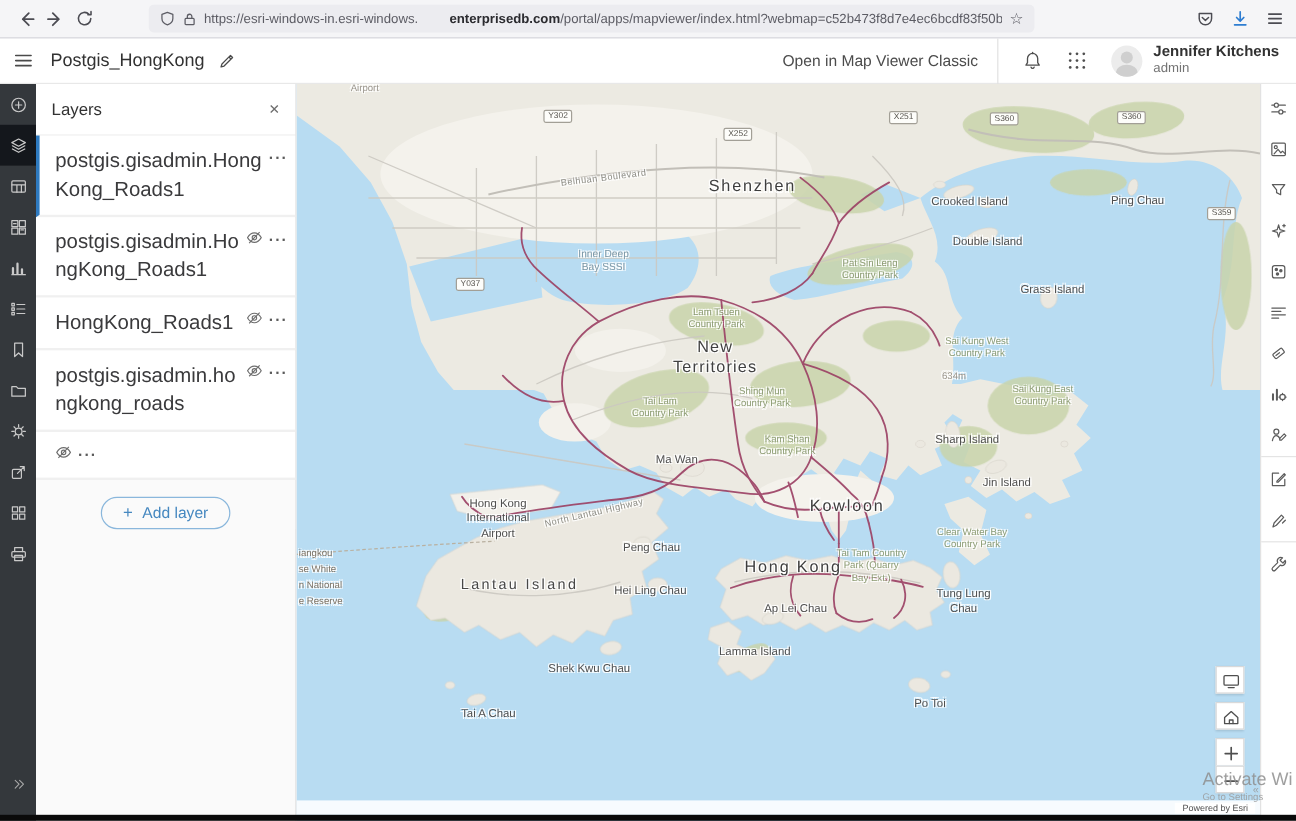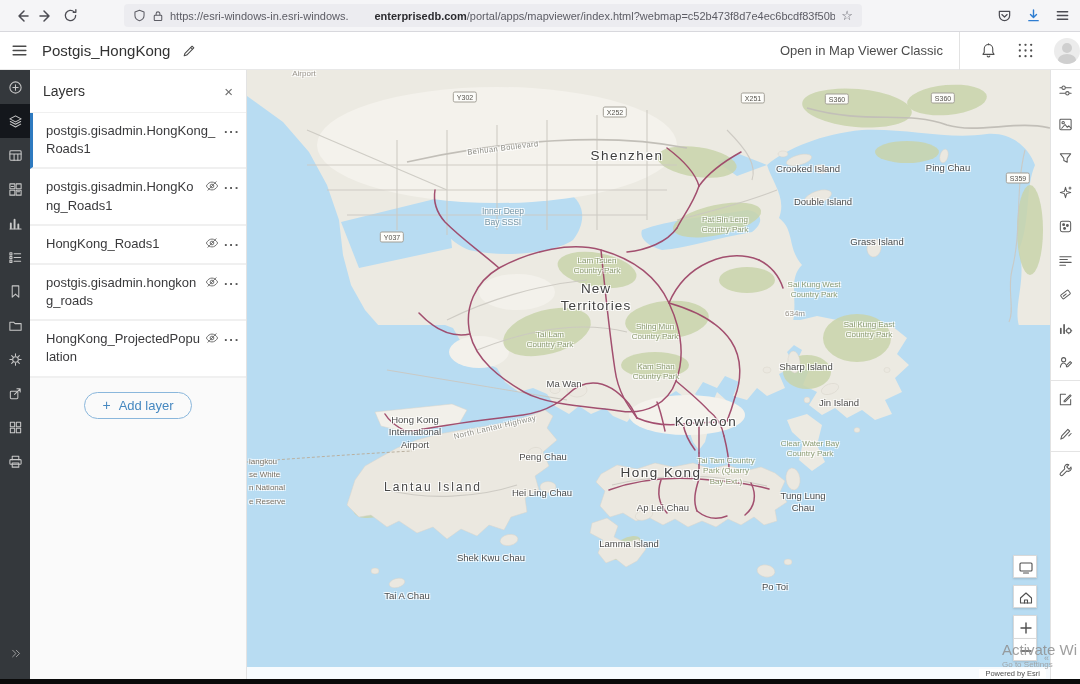--- a/index.html
+++ b/index.html
@@ -44,21 +44,21 @@
   
   .layers-panel{position:absolute;top:70px;left:30px;width:217px;height:614px;background:#fafafa;
     border-right:1px solid #e3e3e3;z-index:20;}
   .panel-header{height:42px;display:flex;align-items:center;padding:0 13px;background:#fff;}
   .panel-title{font-size:14px;color:#323232;}
   .panel-close{margin-left:auto;color:#6e6e6e;font-size:15px;cursor:pointer;line-height:1;}
   .layer-list{padding:1px 0 0 0;background:#f0f0f0;}
   .layer-card{background:#fff;border-bottom:2px solid #f0f0f0;padding:9px 6px 9px 16px;
     display:flex;align-items:flex-start;gap:5px;min-height:32px;cursor:pointer;}
   .layer-card.selected{border-left:3px solid #2e7ac0;padding-left:13px;}
-  .layer-label{flex:1;font-size:13px;color:#3a3a3c;line-height:1.4;word-break:break-all;}
+  .layer-label{flex:1;font-size:17px;color:#3a3a3c;line-height:1.4;word-break:break-all;}
   .eye{color:#6e6e6e;flex:0 0 auto;margin-top:1px;cursor:pointer;}
   .dots{color:#595959;font-size:13px;font-weight:bold;letter-spacing:1px;flex:0 0 auto;line-height:1;margin-top:3px;cursor:pointer;}
   .add-layer-row{display:flex;justify-content:center;padding-top:14px;background:#fafafa;}
   .add-layer-btn{display:flex;align-items:center;gap:8px;border:1px solid #8ab7dc;border-radius:16px;
     background:transparent;color:#4688c0;font-size:13px;padding:5px 17px;cursor:pointer;
     font-family:"Liberation Sans",sans-serif;}
   .add-layer-btn .plus{font-size:14px;line-height:1;}
 
   
   .map-area{position:absolute;top:70px;left:247px;width:803px;height:614px;background:#b8dcf2;overflow:hidden;z-index:10;}
@@ -184,20 +184,24 @@
           <circle cx="15" cy="3" r="1.2"></circle>
           <circle cx="3" cy="9" r="1.2"></circle>
           <circle cx="9" cy="9" r="1.2"></circle>
           <circle cx="15" cy="9" r="1.2"></circle>
           <circle cx="3" cy="15" r="1.2"></circle>
           <circle cx="9" cy="15" r="1.2"></circle>
           <circle cx="15" cy="15" r="1.2"></circle>
         </svg>
     </span>
     <div class="avatar"></div>
+    <div class="user-block">
+      <div class="user-name">Jennifer Kitchens</div>
+      <div class="user-role">admin</div>
+    </div>
   </div>
 </div>
 
 <div class="left-sidebar" id="left-toolbar">
     <div class="side-btn">
       <span style="display:flex">
         <svg viewBox="0 0 16 16" width="15" height="15" fill="none" stroke="currentColor" stroke-width="1.1" stroke-linecap="round" stroke-linejoin="round">
           <circle cx="8" cy="8" r="6"></circle>
           <path d="M8 5.2v5.6M5.2 8h5.6"></path>
         </svg>
@@ -348,21 +352,20 @@
         <svg width="14" height="14" viewBox="0 0 16 16" fill="none" stroke="currentColor" stroke-width="1.1">
             <path d="M1.5 8C3.3 4.9 5.7 3.5 8 3.5S12.7 4.9 14.5 8C12.7 11.1 10.3 12.5 8 12.5S3.3 11.1 1.5 8Z"></path>
             <circle cx="8" cy="8" r="2.1"></circle>
             <path d="M3 13.2 13 2.8"></path>
           </svg>
       </span>
       <span class="dots">···</span>
     </div>
 
     <div class="layer-card">
-      <span class="layer-label">HongKong_ProjectedPopulation</span>
       <span class="eye">
         <svg width="14" height="14" viewBox="0 0 16 16" fill="none" stroke="currentColor" stroke-width="1.1">
             <path d="M1.5 8C3.3 4.9 5.7 3.5 8 3.5S12.7 4.9 14.5 8C12.7 11.1 10.3 12.5 8 12.5S3.3 11.1 1.5 8Z"></path>
             <circle cx="8" cy="8" r="2.1"></circle>
             <path d="M3 13.2 13 2.8"></path>
           </svg>
       </span>
       <span class="dots">···</span>
     </div>
   </div>
@@ -523,21 +526,21 @@
       <span class="map-label lbl-park" style="left: 478px; top: 155px;">Pat Sin Leng
 Country Park</span>
       <span class="map-label lbl-park" style="left: 350px; top: 196px;">Lam Tsuen
 Country Park</span>
       <span class="map-label lbl-region" style="left: 349px; top: 228px;">New
 Territories</span>
       <span class="map-label lbl-park" style="left: 567px; top: 220px;">Sai Kung West
 Country Park</span>
       <span class="map-label lbl-park" style="left: 303px; top: 270px;">Tai Lam
 Country Park</span>
-      <span class="map-label lbl-park" style="left: 408px; top: 262px;">Shing Mun
+      <span class="map-label lbl-park" style="left: 388px; top: 262px;">Shing Mun
 Country Park</span>
       <span class="map-label lbl-minor" style="left: 524px; top: 243px; margin-left: 24px;">634m</span>
       <span class="map-label lbl-park" style="left: 409px; top: 302px;">Kam Shan
 Country Park</span>
       <span class="map-label lbl-park" style="left: 622px; top: 260px;">Sai Kung East
 Country Park</span>
       <span class="map-label lbl-island" style="left: 317px; top: 314px;">Ma Wan</span>
       <span class="map-label lbl-island" style="left: 559px; top: 297px;">Sharp Island</span>
       <span class="map-label lbl-city" style="left: 459px; top: 351px;">Kowloon</span>
       <span class="map-label lbl-island" style="left: 592px; top: 333px;">Jin Island</span>

